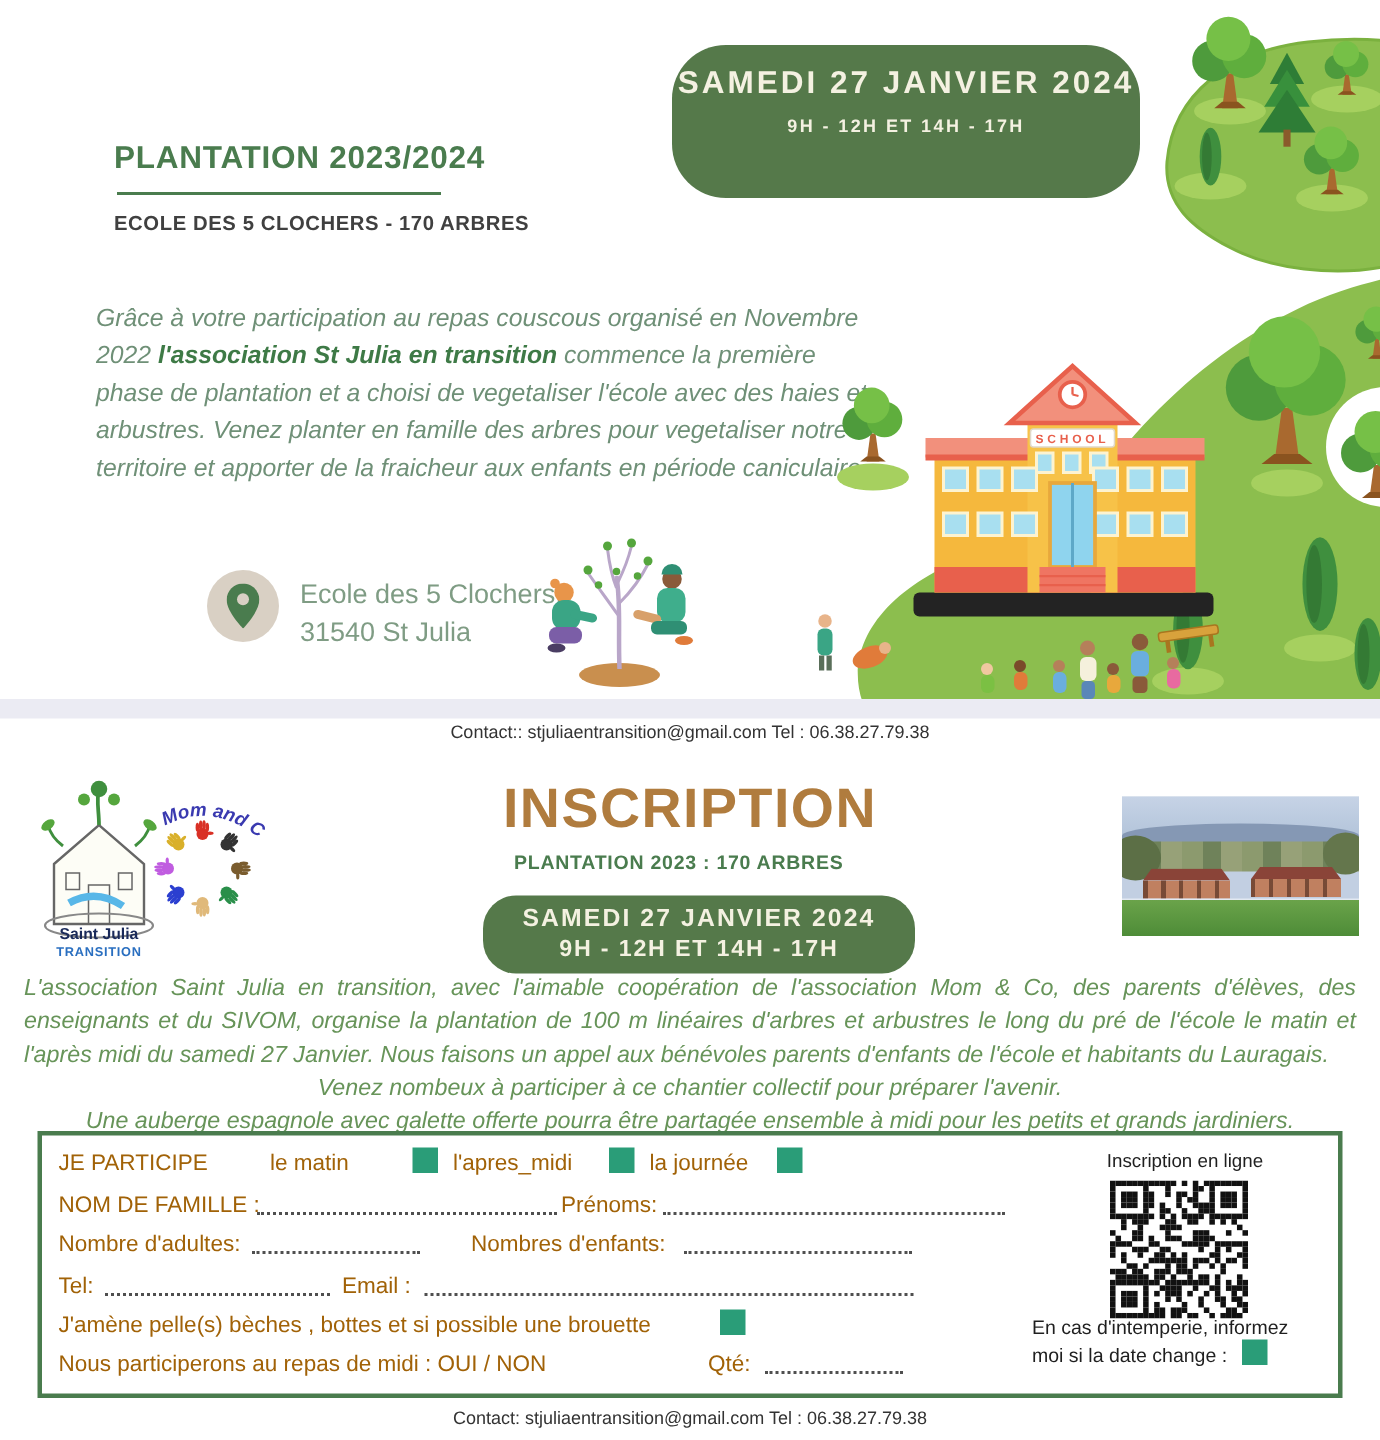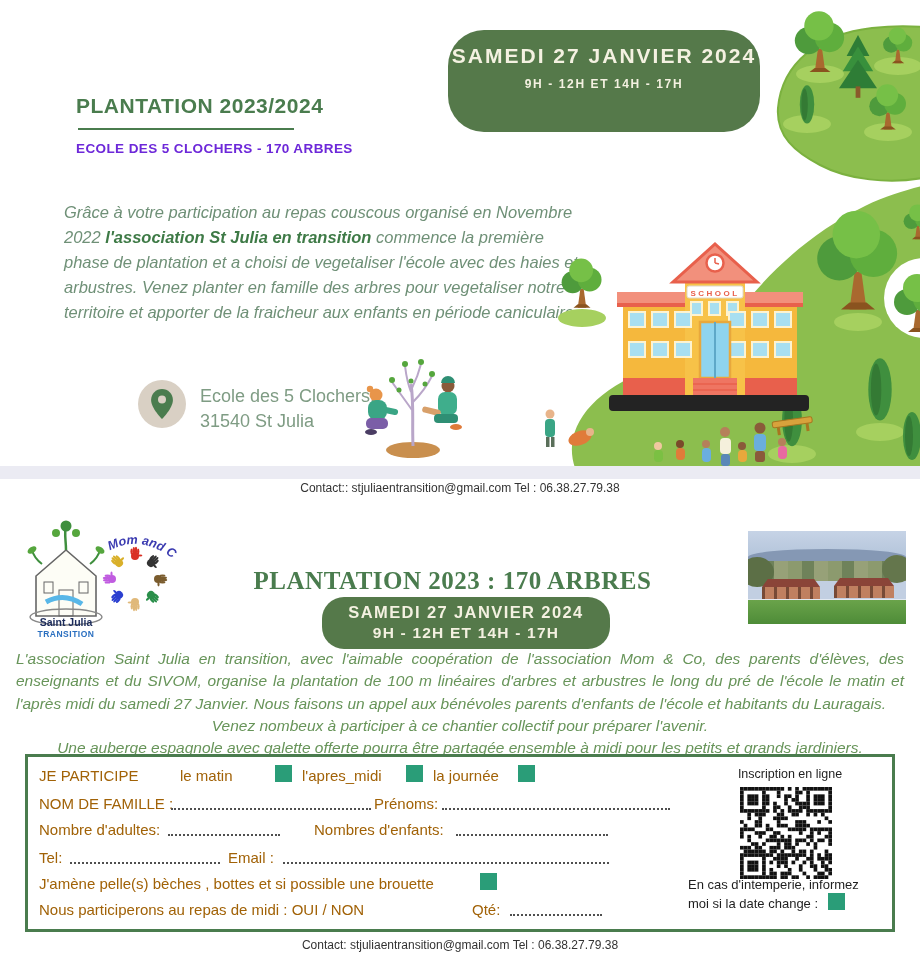--- a/index.html
+++ b/index.html
@@ -4,21 +4,21 @@
 <style>
   html,body{margin:0;padding:0;background:#fff;}
   #page{position:relative;width:920px;height:960px;background:#fff;overflow:hidden;
         font-family:"Liberation Sans",sans-serif;}
   .abs{position:absolute;}
 
   
   #title1{left:68px;top:36px;font-size:35px;font-weight:800;letter-spacing:1px;color:#b07c3e;}
   #subtitle1{left:76px;top:94px;font-size:21px;font-weight:800;color:#4a7c4e;letter-spacing:.5px;}
   #rule1{left:78px;top:128px;width:216px;height:2px;background:#4a7c4e;}
-  #subheading1{left:76px;top:141px;font-size:13.5px;font-weight:800;color:#6d28d9;letter-spacing:.4px;}
+  #subheading1{left:76px;top:141px;font-size:13.5px;font-weight:800;color:#404040;letter-spacing:.4px;}
 
   #badge1{left:448px;top:30px;width:312px;height:102px;background:#55794a;border-radius:36px;
           color:#f4f1e1;text-align:center;}
   #badge1 .b-l1{margin-top:14px;font-size:21px;font-weight:800;letter-spacing:2px;}
   #badge1 .b-l2{margin-top:9px;font-size:12px;font-weight:800;letter-spacing:1.6px;}
   #badge1 .b-l3{margin-top:2px;font-size:12px;font-weight:800;letter-spacing:1.6px;}
 
   #intro1{left:64px;top:200px;width:528px;font-size:16.5px;line-height:1.52;
           font-style:italic;color:#6f9077;}
   #intro1 b{color:#3e7a46;}
@@ -28,22 +28,22 @@
   #loc-text{left:200px;top:384px;font-size:18px;line-height:1.4;color:#7f9c84;}
 
   #divider{left:0;top:466px;width:920px;height:13px;background:#ebebf3;}
   .contact{width:920px;text-align:center;font-size:12px;color:#333;}
   #contact1{left:0;top:481px;}
   #contact2{left:0;top:938px;}
 
   
   #title2{left:0;top:518px;width:920px;text-align:center;font-size:37px;font-weight:800;
           letter-spacing:1px;color:#b07c3e;}
-  #subtitle2{left:0;top:567px;width:905px;text-align:center;font-size:25px;font-weight:800;
-             color:#4a7c4e;letter-spacing:.5px;font-family:Liberation Serif, serif;}
+  #subtitle2{left:0;top:567px;width:905px;text-align:center;font-size:13px;font-weight:800;
+             color:#4a7c4e;letter-spacing:.5px;}
   #badge2{left:322px;top:597px;width:280px;background:#55794a;border-radius:22px;color:#f4f1e1;
           text-align:center;padding:6px 4px 7px 4px;}
   #badge2 .b-l1{font-size:16.5px;font-weight:800;letter-spacing:1.4px;}
   #badge2 .b-l2{font-size:15.5px;font-weight:800;letter-spacing:1.2px;margin-top:2px;}
 
   #body2{left:16px;top:648px;width:888px;font-size:15.5px;line-height:1.44;font-style:italic;
          color:#679459;}
   #body2 p{margin:0;text-align:center;}
   #body2 p.just{text-align:justify;}
 
@@ -293,20 +293,21 @@
     <use href="#hand" transform="translate(51,32) rotate(0)" fill="#d93025"></use>
     <use href="#hand" transform="translate(67,39) rotate(45)" fill="#333333"></use>
     <use href="#hand" transform="translate(74,55) rotate(90)" fill="#7a5c2e"></use>
     <use href="#hand" transform="translate(67,71) rotate(135)" fill="#2a8f4a"></use>
     <use href="#hand" transform="translate(51,78) rotate(180)" fill="#e0b97a"></use>
     <use href="#hand" transform="translate(35,71) rotate(225)" fill="#2b3fd0"></use>
     <use href="#hand" transform="translate(28,55) rotate(270)" fill="#c05ce0"></use>
     <use href="#hand" transform="translate(35,39) rotate(315)" fill="#d9b02a"></use>
   </svg>
 
+  <div class="abs" id="title2">INSCRIPTION</div>
   <div class="abs" id="subtitle2">PLANTATION 2023 :  170 ARBRES</div>
   <div class="abs" id="badge2">
     <div class="b-l1">SAMEDI  27 JANVIER 2024</div>
     <div class="b-l2">9H - 12H ET 14H - 17H</div>
   </div>
 
   <div class="abs" id="photo">
     <div class="sky"></div>
       <div class="mountain"></div>
       <div class="treeline"></div>

